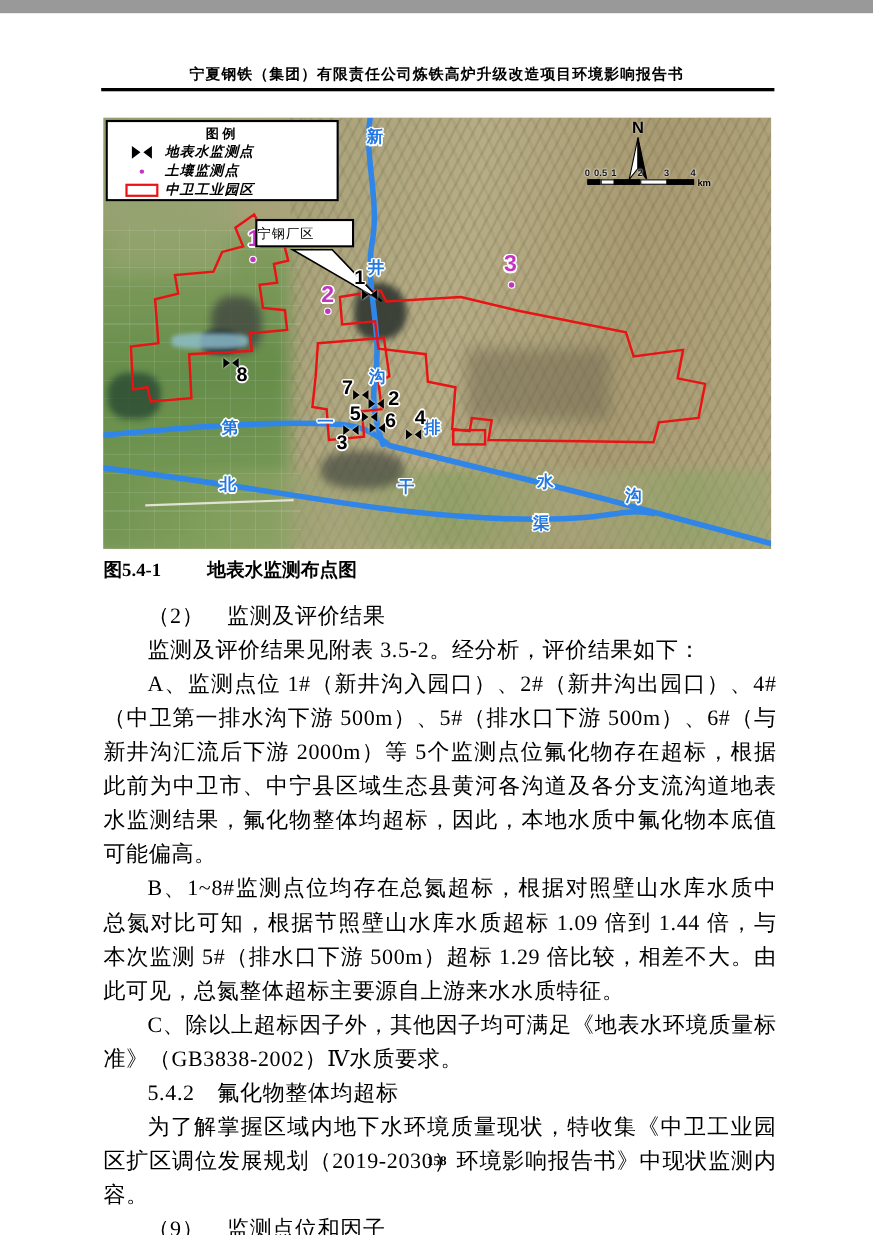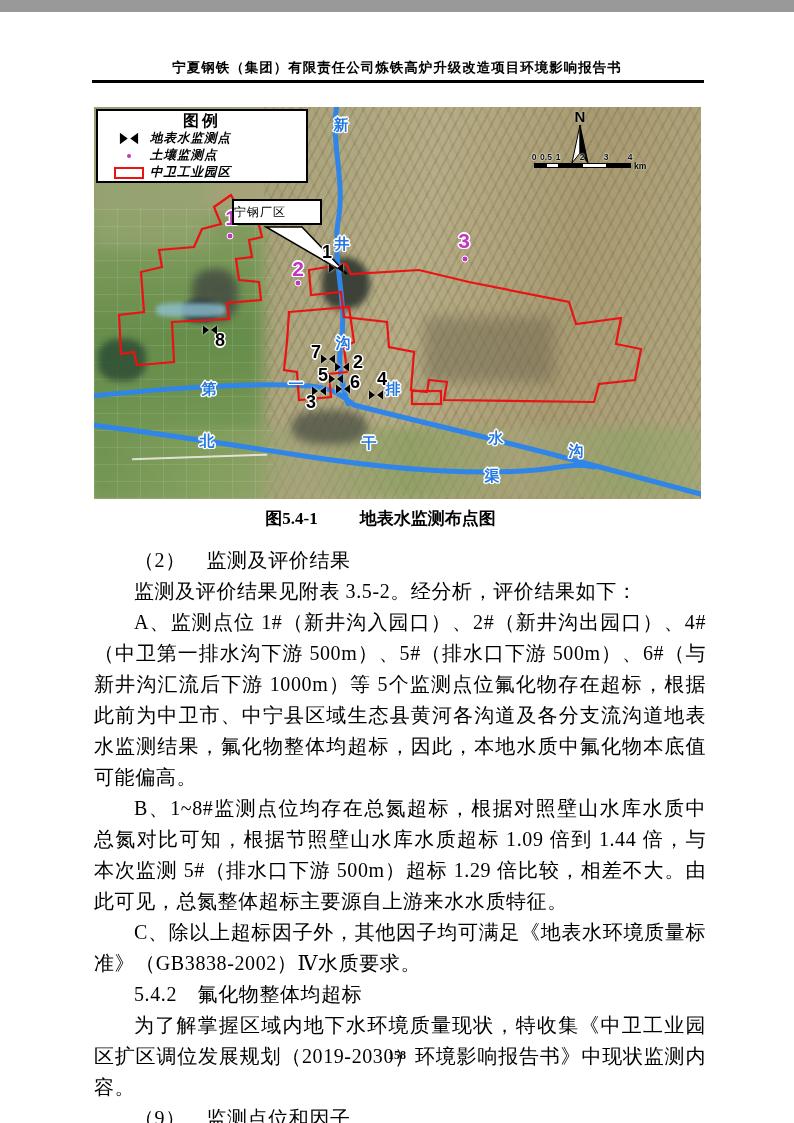--- a/index.html
+++ b/index.html
@@ -30,21 +30,21 @@
   .m-dark-pond{left:88px;top:193px;width:36px;height:22px;background:#1f2d36;border-radius:40%;filter:blur(2px);opacity:.85;}
   .m-teal{left:62px;top:196px;width:70px;height:14px;background:#8fc0cf;border-radius:30%;filter:blur(2px);opacity:.8;}
   .m-pond2{left:4px;top:232px;width:48px;height:42px;background:#2a4a34;border-radius:40%;filter:blur(3px);opacity:.8;}
   .m-dark-south{left:198px;top:303px;width:75px;height:34px;background:#454a41;border-radius:40%;filter:blur(4px);opacity:.7;}
   .m-ridge{left:330px;top:210px;width:130px;height:65px;background:#6e6750;filter:blur(7px);opacity:.5;}
   .m-runway{left:38px;top:349px;width:135px;height:2px;background:#eceadf;transform:rotate(-2deg);opacity:.9;}
   .map-svg{position:absolute;left:0;top:0;}
   
   .legend{position:absolute;left:2px;top:2px;width:212px;height:74px;background:#fff;
      border:2px solid #000;box-sizing:border-box;z-index:5;}
-  .legend-title{text-align:center;font-size:16px;font-weight:bold;letter-spacing:3px;line-height:18px;margin-top:1px;}
+  .legend-title{text-align:center;font-size:12px;font-weight:bold;letter-spacing:3px;line-height:18px;margin-top:1px;}
   .legend-row{display:flex;align-items:center;height:17px;padding-left:10px;font-style:italic;}
   .lsym{width:42px;display:flex;justify-content:center;align-items:center;}
   .llab{font-size:12.5px;font-weight:bold;letter-spacing:1px;}
   .sym-dot{width:4px;height:4px;border-radius:50%;background:#c334c3;}
   .sym-rect{width:30px;height:12px;border:2px solid #ea1212;box-sizing:border-box;background:#fff;}
   
   .callout{position:absolute;left:138px;top:92px;width:90px;height:26px;background:#fff;
      border:2px solid #000;box-sizing:border-box;z-index:4;
      font-size:12px;line-height:22px;letter-spacing:1px;}
   .north-n{position:absolute;left:472px;top:1px;width:28px;text-align:center;
@@ -64,21 +64,21 @@
      font-family:"Liberation Sans",sans-serif;font-weight:bold;font-size:18px;color:#000;}
   .wbow{position:absolute;transform:translate(-50%,-50%);z-index:3;line-height:0;
      filter:drop-shadow(0 0 1px #fff);}
   .snum{position:absolute;transform:translate(-50%,-55%);z-index:3;
      font-family:"Liberation Sans",sans-serif;font-weight:bold;font-size:21px;color:#c334c3;}
   .sdot{position:absolute;width:5px;height:5px;border-radius:50%;background:#c334c3;
      border:1px solid #fff;transform:translate(-50%,-50%);z-index:3;}
   .rlab{position:absolute;transform:translate(-50%,-50%);z-index:2;font-weight:bold;font-size:15px;
      color:#2277e0;font-family:"Liberation Sans",sans-serif;}
   
-  .caption{position:absolute;left:77px;top:495px;width:607px;text-align:center;
+  .caption{position:absolute;left:94px;top:495px;width:607px;text-align:left;
      font-weight:bold;font-size:17px;}
   .cap-gap{display:inline-block;width:42px;}
   .content{position:absolute;left:94px;top:533px;width:612px;font-size:20px;line-height:31px;
      text-align:justify;letter-spacing:.6px;}
   .content p{margin:0;text-indent:2em;}
   .page-num{position:absolute;top:1036px;left:0;width:100%;text-align:center;
      font-weight:bold;font-size:12px;}
 </style>
 </head>
 <body>
@@ -226,21 +226,21 @@
       </div>
   </div>
 
   <div class="caption">
     <span>图5.4-1</span><span class="cap-gap"></span><span>地表水监测布点图</span>
   </div>
 
   <div class="content">
     <p>（2）　监测及评价结果</p>
     <p>监测及评价结果见附表 3.5-2。经分析，评价结果如下：</p>
-    <p>A、监测点位 1#（新井沟入园口）、2#（新井沟出园口）、4#（中卫第一排水沟下游 500m）、5#（排水口下游 500m）、6#（与新井沟汇流后下游 1000m）等 5个监测点位氟化物存在超标，根据此前为中卫市、中宁县区域生态县黄河各沟道及各分支流沟道地表水监测结果，氟化物整体均超标，因此，本地水质中氟化物本底值可能偏高。</p>
+    <p>A、监测点位 1#（新井沟入园口）、2#（新井沟出园口）、4#（中卫第一排水沟下游 500m）、5#（排水口下游 500m）、6#（与新井沟汇流后下游 2000m）等 5个监测点位氟化物存在超标，根据此前为中卫市、中宁县区域生态县黄河各沟道及各分支流沟道地表水监测结果，氟化物整体均超标，因此，本地水质中氟化物本底值可能偏高。</p>
     <p>B、1~8#监测点位均存在总氮超标，根据对照壁山水库水质中总氮对比可知，根据节照壁山水库水质超标 1.09 倍到 1.44 倍，与本次监测 5#（排水口下游 500m）超标 1.29 倍比较，相差不大。由此可见，总氮整体超标主要源自上游来水水质特征。</p>
     <p>C、除以上超标因子外，其他因子均可满足《地表水环境质量标准》（GB3838-2002）Ⅳ水质要求。</p>
     <p>5.4.2　氟化物整体均超标</p>
     <p>为了解掌握区域内地下水环境质量现状，特收集《中卫工业园区扩区调位发展规划（2019-2030）环境影响报告书》中现状监测内容。</p>
     <p>（9）　监测点位和因子</p>
   </div>
 
   <div class="page-num">158</div>
 </div>
 

